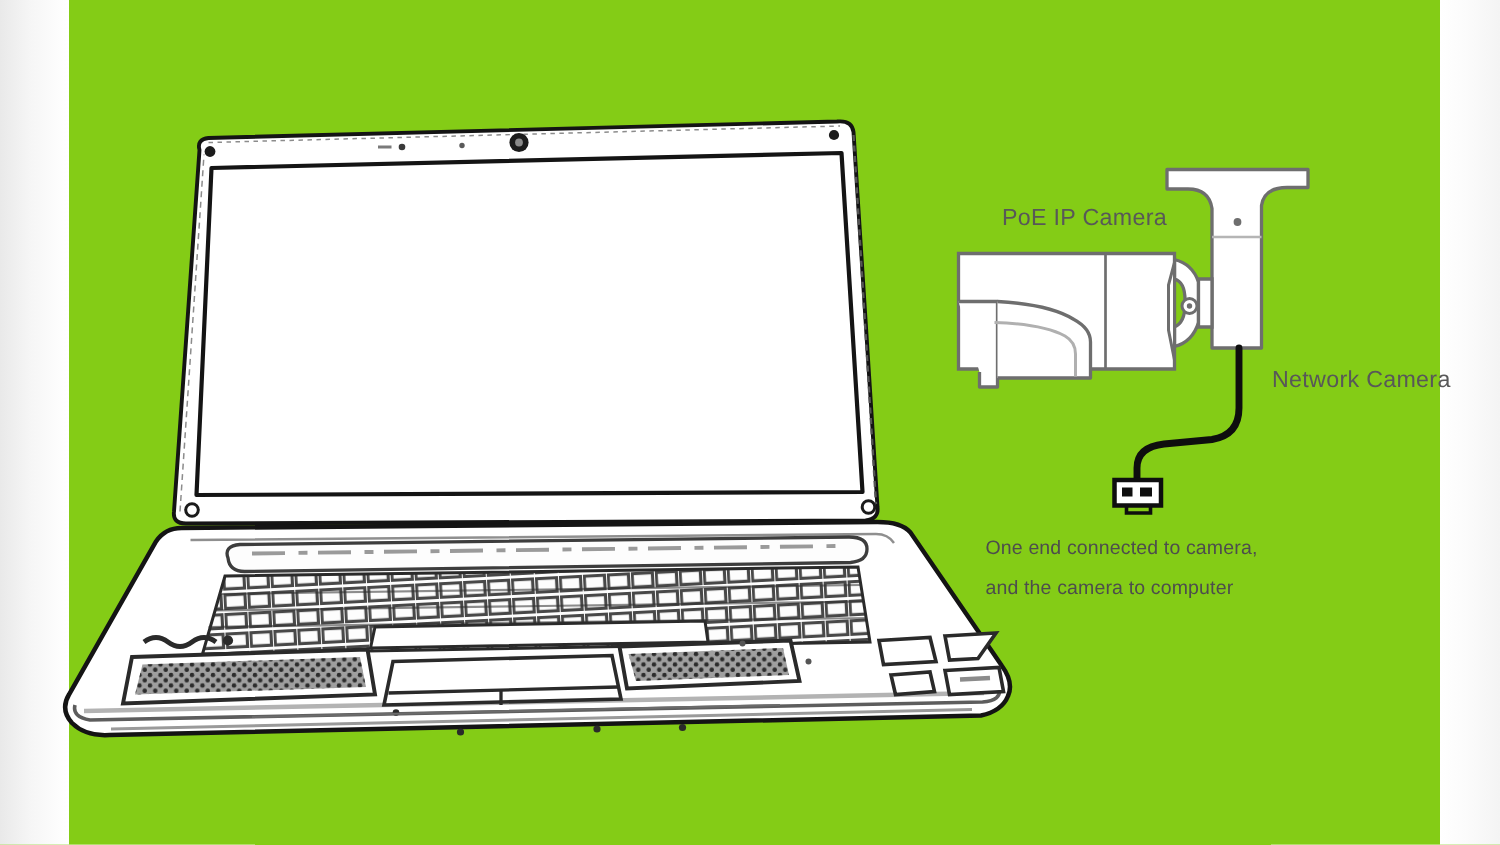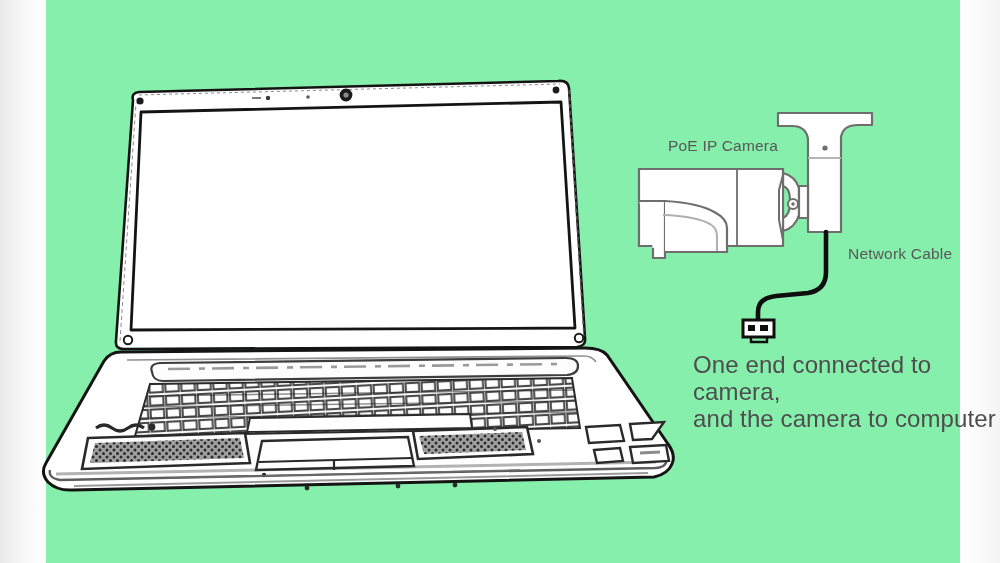--- a/index.html
+++ b/index.html
@@ -5,21 +5,21 @@
   * { margin:0; padding:0; box-sizing:border-box; }
   html,body{ background:#ffffff; }
   body{
     width:1000px; height:563px;
     font-family:"Liberation Sans", sans-serif;
     overflow:hidden; position:relative;
   }
   #stage{
     position:absolute; inset:0;
     width:1000px; height:563px;
-    background:#86efac;
+    background:#84cc16;
   }
   
   .edge-fade-left{
     position:absolute; left:0; top:0; width:46px; height:563px;
     background:linear-gradient(to right, #e9e9e9 0%, #f6f6f6 45%, #ffffff 100%);
     pointer-events:none;
   }
   .edge-fade-right{
     position:absolute; right:0; top:0; width:40px; height:563px;
     background:linear-gradient(to left, #f4f4f4 0%, #fbfbfb 55%, #ffffff 100%);
@@ -28,22 +28,22 @@
   .art{ position:absolute; left:0; top:0; }
   .label{
     position:absolute;
     color:#585858;
     white-space:nowrap;
     font-family:"Liberation Sans", sans-serif;
   }
   #lbl-camera{ left:668px; top:137px; font-size:15.5px; letter-spacing:.2px; }
   #lbl-cable{ left:848px; top:245px; font-size:15.5px; letter-spacing:.2px; }
   #caption{
-    position:absolute; left:693px; top:351px;
-    font-size:24px; line-height:27px; color:#4d4d4d;
+    position:absolute; left:657px; top:351px;
+    font-size:13px; line-height:27px; color:#4d4d4d;
     letter-spacing:.1px;
   }
   #caption span{ display:block; }
 </style>
 </head>
 <body>
 
 <div id="stage">
 
   <div class="edge-fade-left"></div>
@@ -216,20 +216,20 @@
         <path d="M748,325 L755,325 L755,331 L748,331 Z" fill="#0e0e0e"></path>
         <path d="M760,325 L768,325 L768,331 L760,331 Z" fill="#0e0e0e"></path>
         <path d="M751,337 L751,342 L767,342 L767,337" fill="none" stroke="#0e0e0e" stroke-width="2.4"></path>
       </g>
     </g>
 
   </svg>
 
   <div class="label" id="lbl-camera">PoE IP Camera</div>
 
-  <div class="label" id="lbl-cable">Network Cable</div>
+  <div class="label" id="lbl-cable">Network Camera</div>
 
   <div id="caption">
     <span>One end connected to camera,</span>
     <span>and the camera to computer</span>
   </div>
 
 </div>
 
 </body></html>

